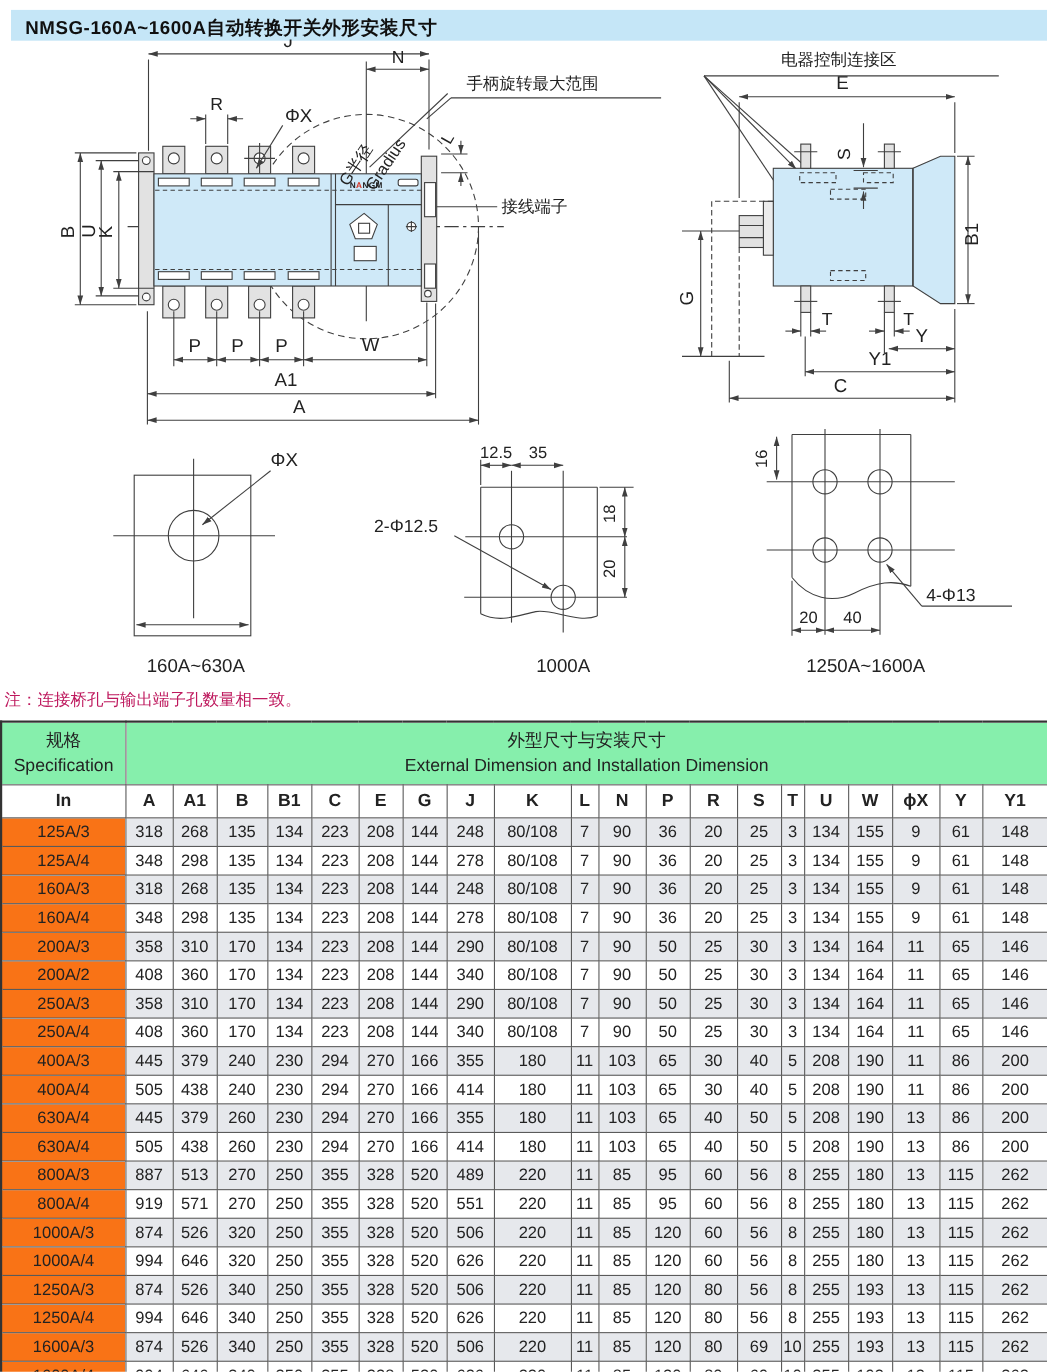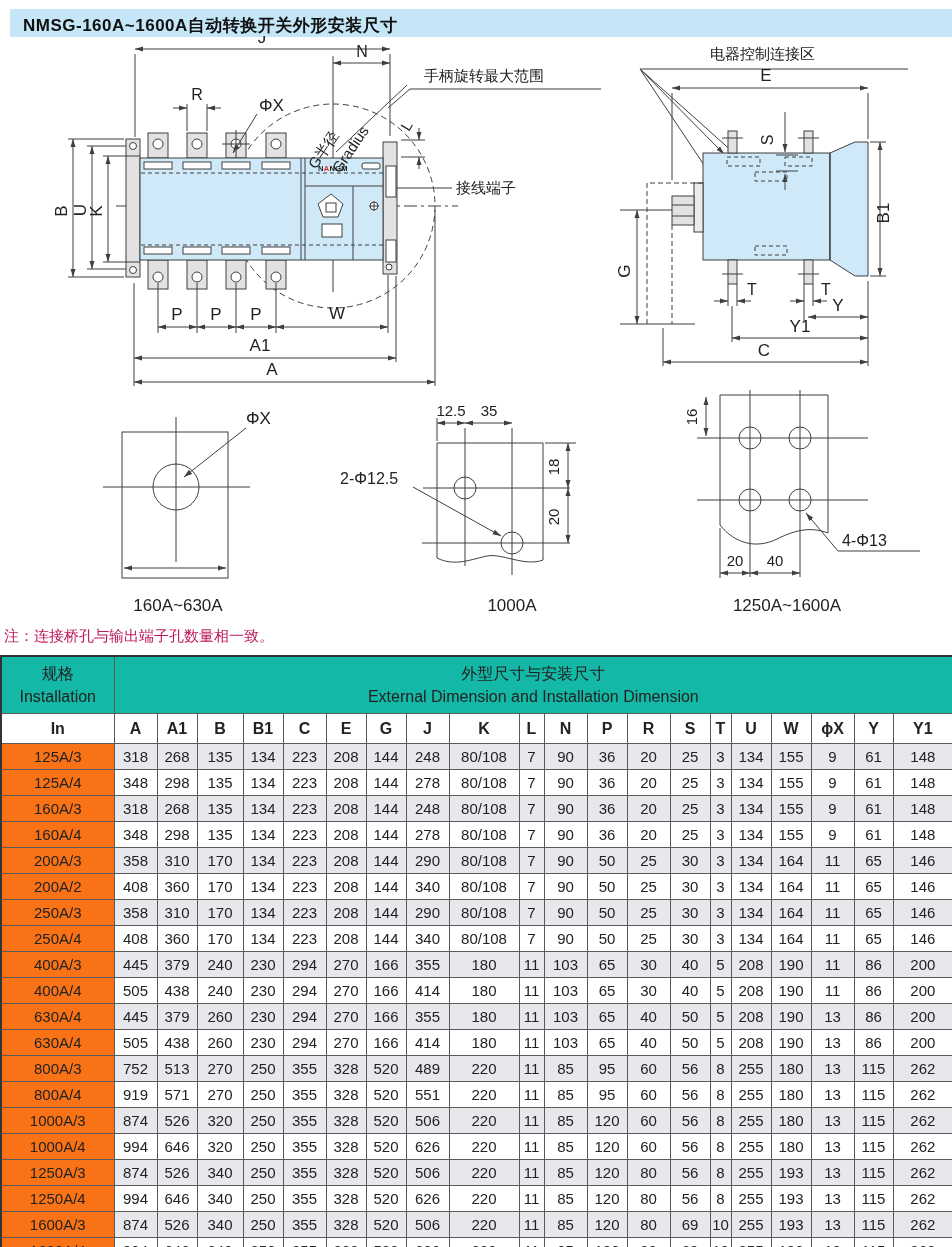--- a/index.html
+++ b/index.html
@@ -9,21 +9,21 @@
        box-sizing:border-box;display:flex;align-items:flex-end;padding-left:13px;
        font-size:17px;font-weight:bold;color:#101010;letter-spacing:.5px;}
   svg.drawing{position:absolute;left:0;top:36px;}
   svg.drawing text{fill:#222;font-family:"Liberation Sans",sans-serif;}
   .note{position:absolute;left:4px;top:627px;font-size:15px;color:#be185d;}
   .tbl-wrap{position:absolute;left:0;top:655px;width:952px;}
   table{border-collapse:collapse;width:952px;table-layout:fixed;font-size:15px;color:#222;
         border:2px solid #333;}
   th,td{border:1px solid #5a5a5a;text-align:center;vertical-align:middle;padding:0;
         height:25px;font-weight:normal;overflow:hidden;white-space:nowrap;}
-  thead tr.blue th{background:#14b8a6;height:56px;font-size:16px;line-height:1.45;}
+  thead tr.blue th{background:#86efac;height:56px;font-size:16px;line-height:1.45;}
   thead tr.inrow th{height:29px;font-size:16px;background:#fff;font-weight:bold;}
   tbody tr.striped td{background:#e6e8ec;}
   tbody td.spec, tbody tr.striped td.spec{background:#f97316;}
 </style>
 </head>
 <body>
 
 <div class="title-bar">
   <span>NMSG-160A~1600A自动转换开关外形安装尺寸</span>
 </div>
@@ -349,21 +349,21 @@
       <col style="width:40px">
         <col style="width:40px">
         <col style="width:43px">
         <col style="width:39px">
       <col style="width:60px">
     </colgroup>
     <thead>
       <tr class="blue">
         <th>
           <div>规格</div>
-          <div>Installation</div>
+          <div>Specification</div>
         </th>
         <th colspan="20">
           <div>外型尺寸与安装尺寸</div>
           <div>External Dimension and Installation Dimension</div>
         </th>
       </tr>
       <tr class="inrow">
         <th>In</th>
       <th>A</th>
           <th>A1</th>
@@ -659,21 +659,21 @@
           <td>50</td>
           <td>5</td>
           <td>208</td>
           <td>190</td>
           <td>13</td>
           <td>86</td>
           <td>200</td>
         </tr>
         <tr class="striped">
           <td class="spec">800A/3</td>
-          <td>752</td>
+          <td>887</td>
           <td>513</td>
           <td>270</td>
           <td>250</td>
           <td>355</td>
           <td>328</td>
           <td>520</td>
           <td>489</td>
           <td>220</td>
           <td>11</td>
           <td>85</td>

